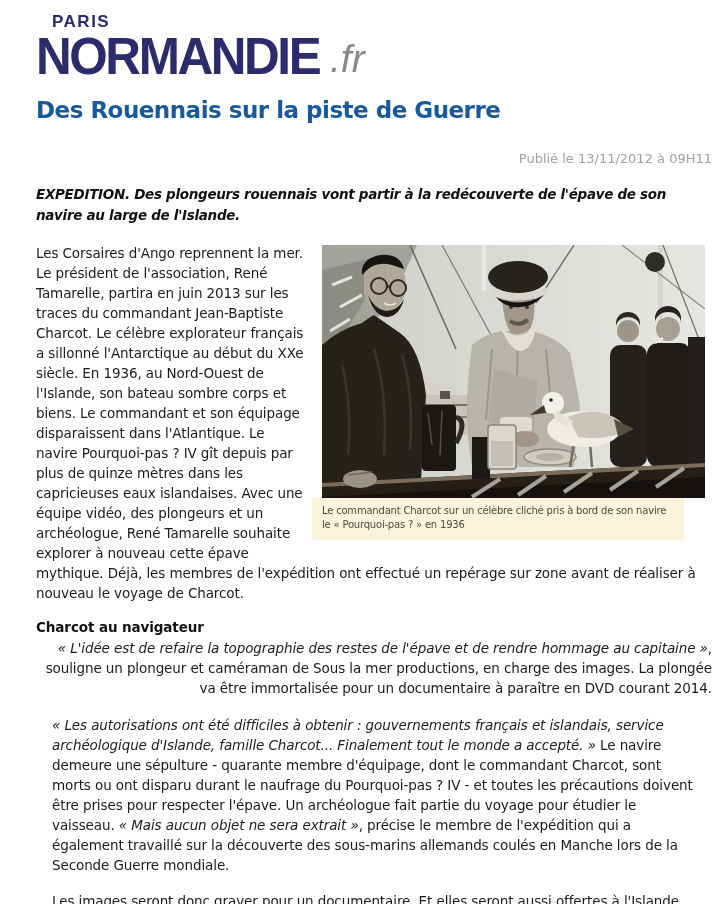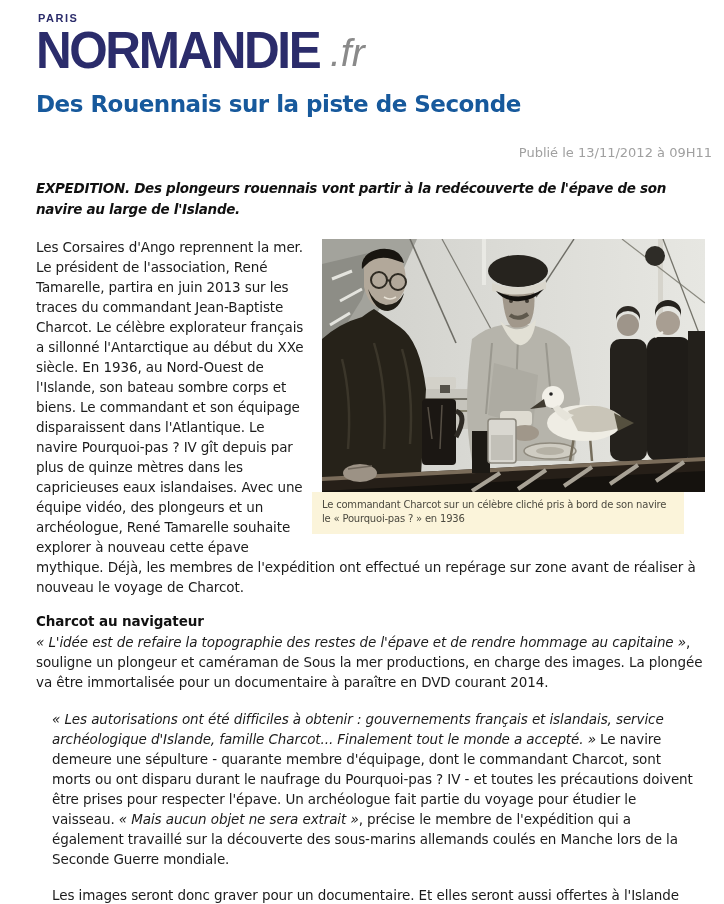--- a/index.html
+++ b/index.html
@@ -17,24 +17,24 @@
     min-height: 904px;
     background: #fff;
     box-sizing: border-box;
     padding: 13px 12px 20px 36px;
   }
   
   .masthead { line-height: 1; }
   .masthead-top {
     font-family: "Liberation Sans", sans-serif;
     font-weight: bold;
-    font-size: 11px;
+    font-size: 17px;
     letter-spacing: 1.5px;
     color: #2b2c6b;
-    margin-left: 2px;
+    margin-left: 16px;
   }
   .masthead-main {
     display: flex;
     align-items: flex-start;
     margin-top: 1px;
   }
   .masthead-name {
     font-family: "Liberation Sans", sans-serif;
     font-weight: bold;
     font-size: 51px;
@@ -78,21 +78,21 @@
     font-style: italic;
   }
   
   .article-body {
     margin-top: 17px;
     font-size: 13.5px;
     line-height: 20px;
     letter-spacing: -0.1px;
   }
   .article-body p { margin: 0 0 14px 0; }
-  p.para-quote1 { margin: 0 0 17px 0; }
+  p.para-quote1 { margin: 0 0 17px 0; text-align: right; }
   p.para-flow { margin: 16px; }
   h2.subhead {
     font-size: 13.5px;
     line-height: 20px;
     font-weight: bold;
     color: #111;
     margin: 0 0 1px 0;
   }
   .q { font-style: italic; }
   
@@ -127,21 +127,21 @@
 <div class="page">
 
   <div class="masthead">
     <div class="masthead-top">PARIS</div>
     <div class="masthead-main">
       <span class="masthead-name">NORMANDIE</span>
       <span class="masthead-tld">.fr</span>
     </div>
   </div>
 
-  <h1 class="article-title">Des Rouennais sur la piste de Seconde</h1>
+  <h1 class="article-title">Des Rouennais sur la piste de Guerre</h1>
 
   <div class="published">Publié le 13/11/2012 à 09H11</div>
 
   <div class="lead">EXPEDITION. Des plongeurs rouennais vont partir à la redécouverte de l'épave de son navire au large de l'Islande.</div>
 
   <div class="article-body clearfix">
 
     <figure class="photo-figure">
       <span class="photo-frame">
 

